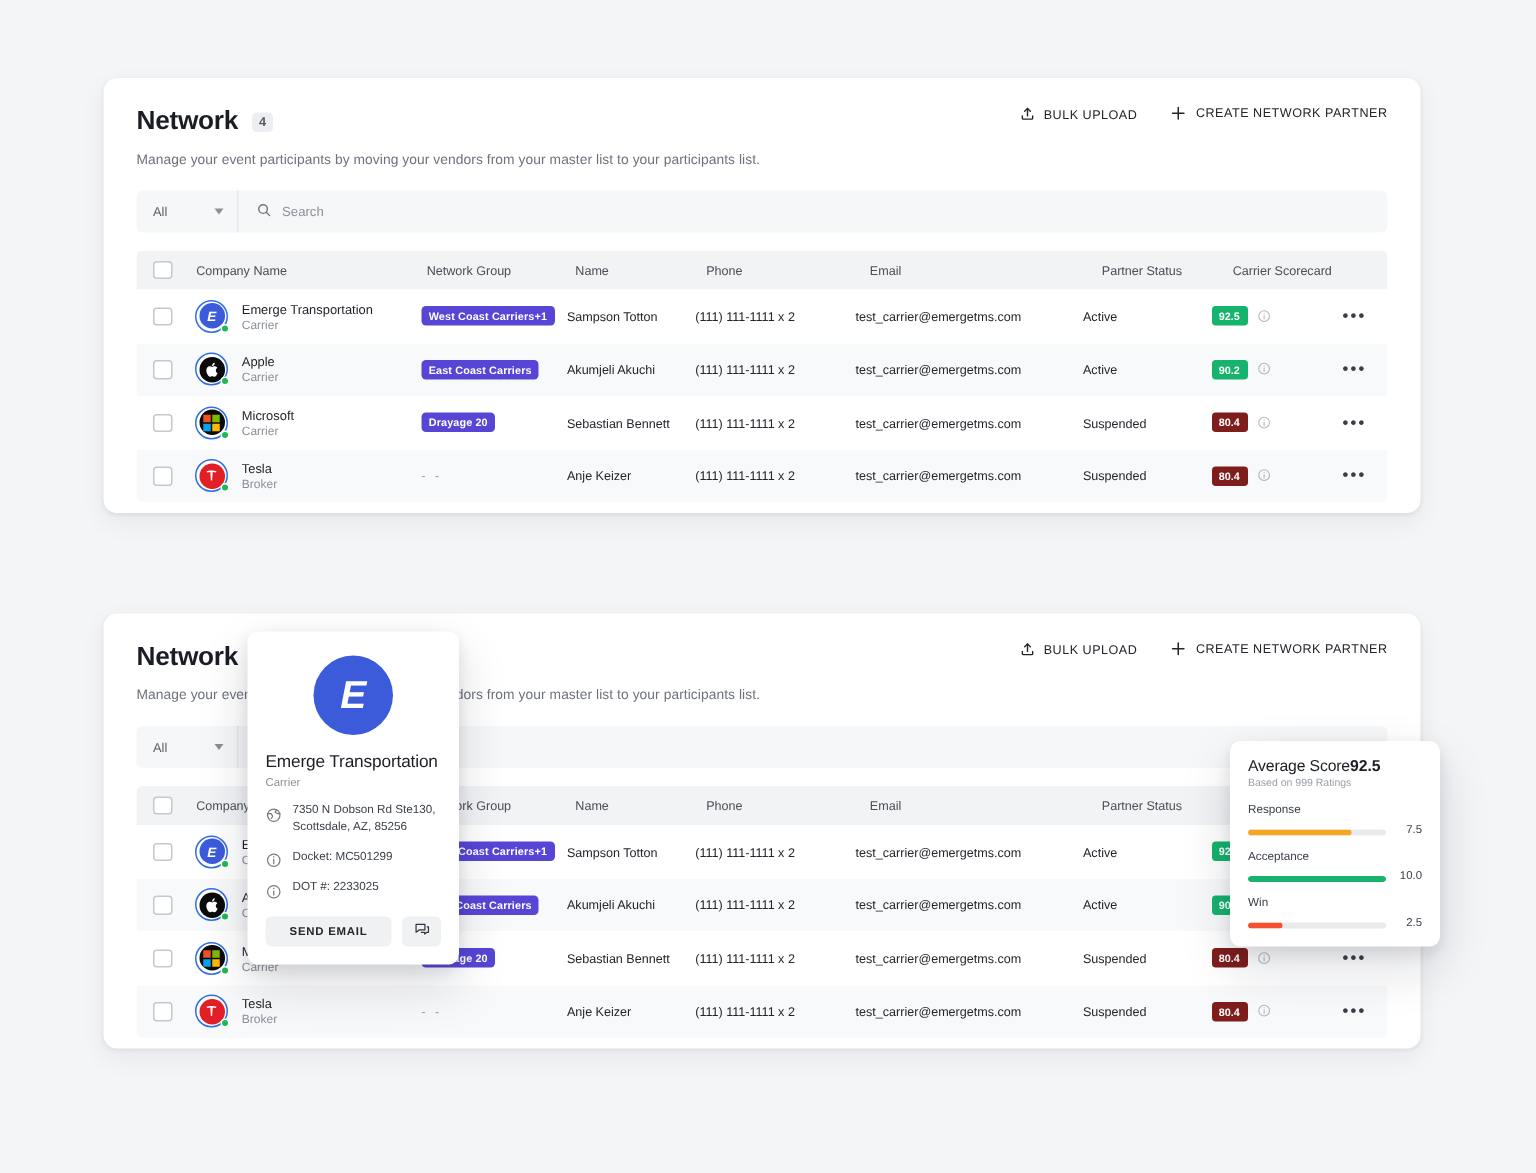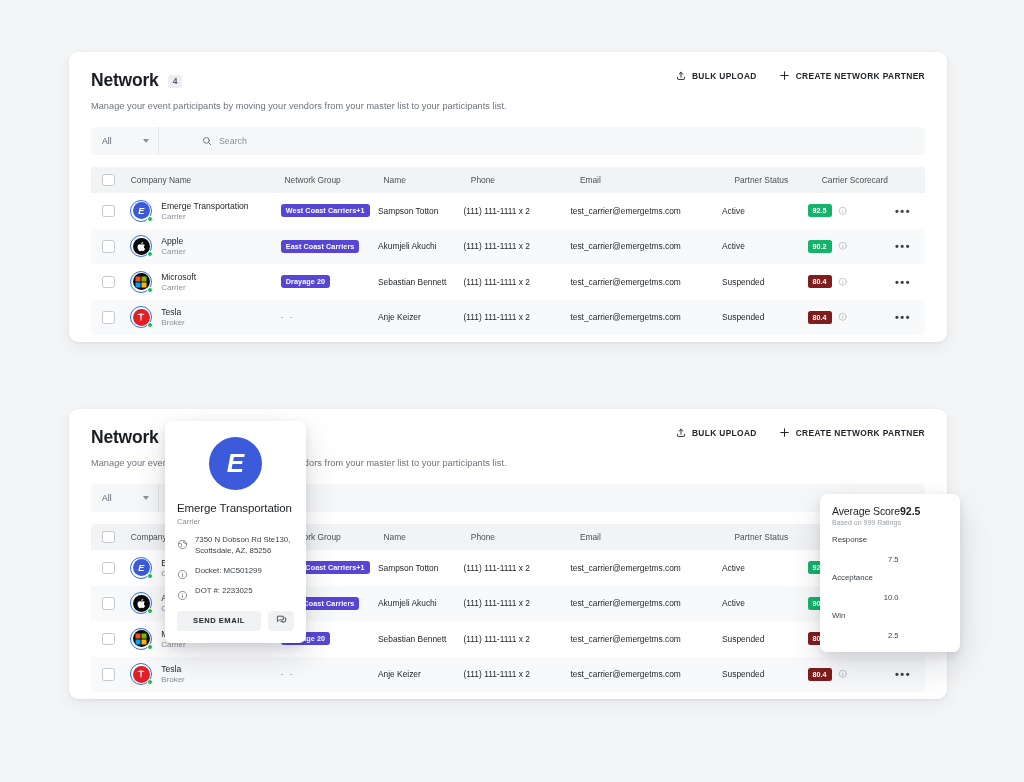--- a/index.html
+++ b/index.html
@@ -35,32 +35,32 @@
     position: relative; top: 1px;
   }
   .subtitle {
     margin-top: 10px; font-size: 9.2px; color: #6d727c; letter-spacing: .05px;
   }
   .head-actions {
     position: absolute; right: 22px; top: 18px;
     display: flex; align-items: center; gap: 22px;
   }
   .head-btn {
-    display: flex; align-items: center; gap: 6px;
-    font-size: 8.4px; font-weight: 700; color: #22252b;
+    display: flex; gap: 6px;
+    font-size: 8.4px; font-weight: 400; color: #22252b;
     letter-spacing: .35px; background: none; border: 0; cursor: pointer;
     font-family: "Liberation Sans", sans-serif;
   }
   .head-btn svg { display: block; }
 
   
   .filterbar {
     margin: 16px 22px 0 22px;
     height: 28px; background: #f6f7f8;
-    border-radius: 4px; display: flex; align-items: center; gap: 31px;
+    border-radius: 4px; display: flex; align-items: center;
   }
   .filter-select {
     width: 68px; height: 28px; display: flex; align-items: center;
     justify-content: space-between; padding: 0 9px 0 11px;
     font-size: 8.6px; color: #5b616b; cursor: pointer;
     border-right: 1px solid #e4e6e9;
   }
   .caret { width: 0; height: 0; border-left: 3.5px solid transparent;
            border-right: 3.5px solid transparent; border-top: 4px solid #8a8f98; }
   .search-wrap { display: flex; align-items: center; gap: 7px; padding-left: 12px; flex: 1; }
@@ -171,21 +171,21 @@
     background: #fff; border-radius: 7px; padding: 11px 12px 12px 12px;
     box-shadow: 0 4px 10px rgba(16,24,40,.10), 0 14px 34px rgba(16,24,40,.14);
     z-index: 30;
   }
   .sp-head { display: flex; align-items: baseline; justify-content: flex-start; }
   .sp-title { font-size: 10.5px; color: #1b1e24; letter-spacing: -.1px; }
   .sp-value { font-size: 10.5px; font-weight: 700; color: #1b1e24; }
   .sp-sub { font-size: 7px; color: #9aa0a8; margin-top: 2px; }
   .sp-metric { margin-top: 9px; }
   .sp-label { font-size: 7.8px; color: #3b4049; margin-bottom: 4px; }
-  .sp-barrow { display: flex; align-items: center; gap: 7px; flex-direction: column; }
+  .sp-barrow { display: flex; align-items: flex-end; gap: 7px; }
   .sp-track { flex: 1; height: 4.5px; background: #e9eaec; border-radius: 3px; overflow: hidden; }
   .sp-fill { height: 100%; border-radius: 3px; }
   .sp-num { font-size: 7.6px; color: #3b4049; width: 17px; text-align: right; }
 </style>
 </head>
 <body>
 
 <div class="page">
 
   <div class="card card-1">

